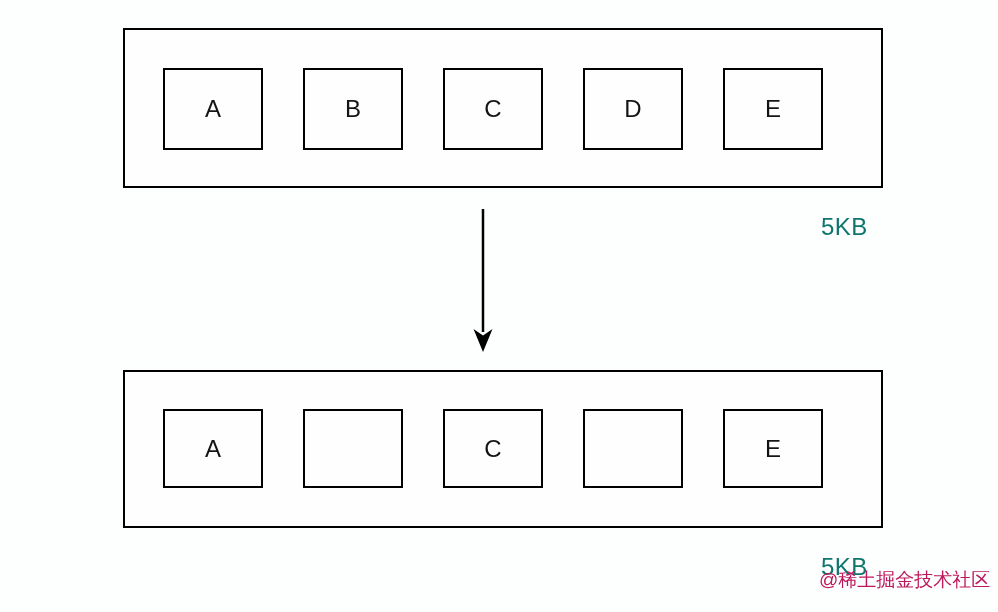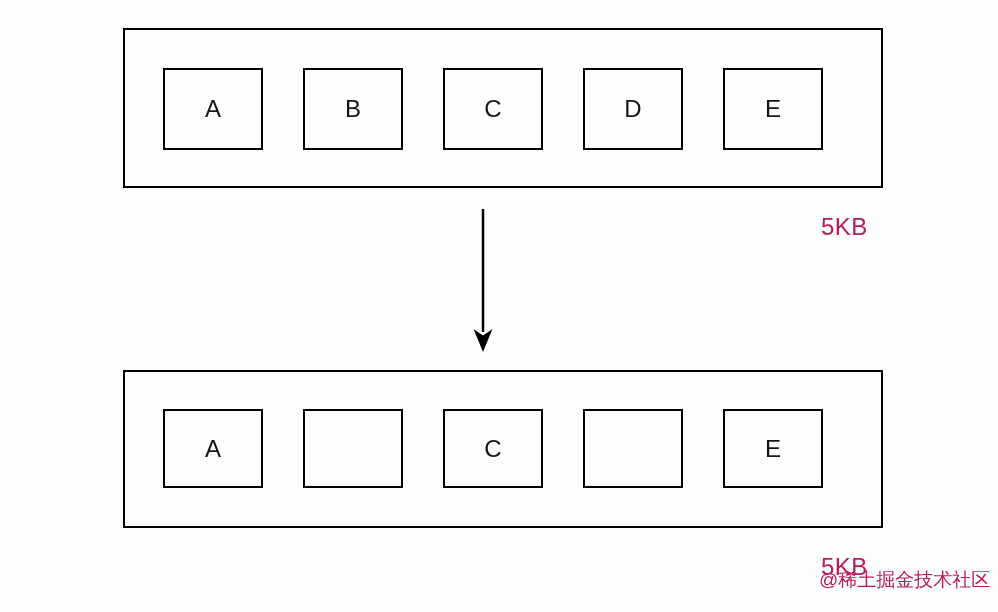--- a/index.html
+++ b/index.html
@@ -41,21 +41,21 @@
   .arrow-svg {
     position: absolute;
     left: 467px;
     top: 206px;
   }
   .size-label {
     position: absolute;
     left: 821px;
     font-size: 24px;
     line-height: 1;
-    color: #be185d;
+    color: #0f766e;
     letter-spacing: 0.5px;
   }
   .size-label.top-label { top: 215px; }
   .size-label.bottom-label { top: 555px; }
   .watermark {
     position: absolute;
     left: 819px;
     top: 570px;
     font-size: 19px;
     line-height: 1.1;

